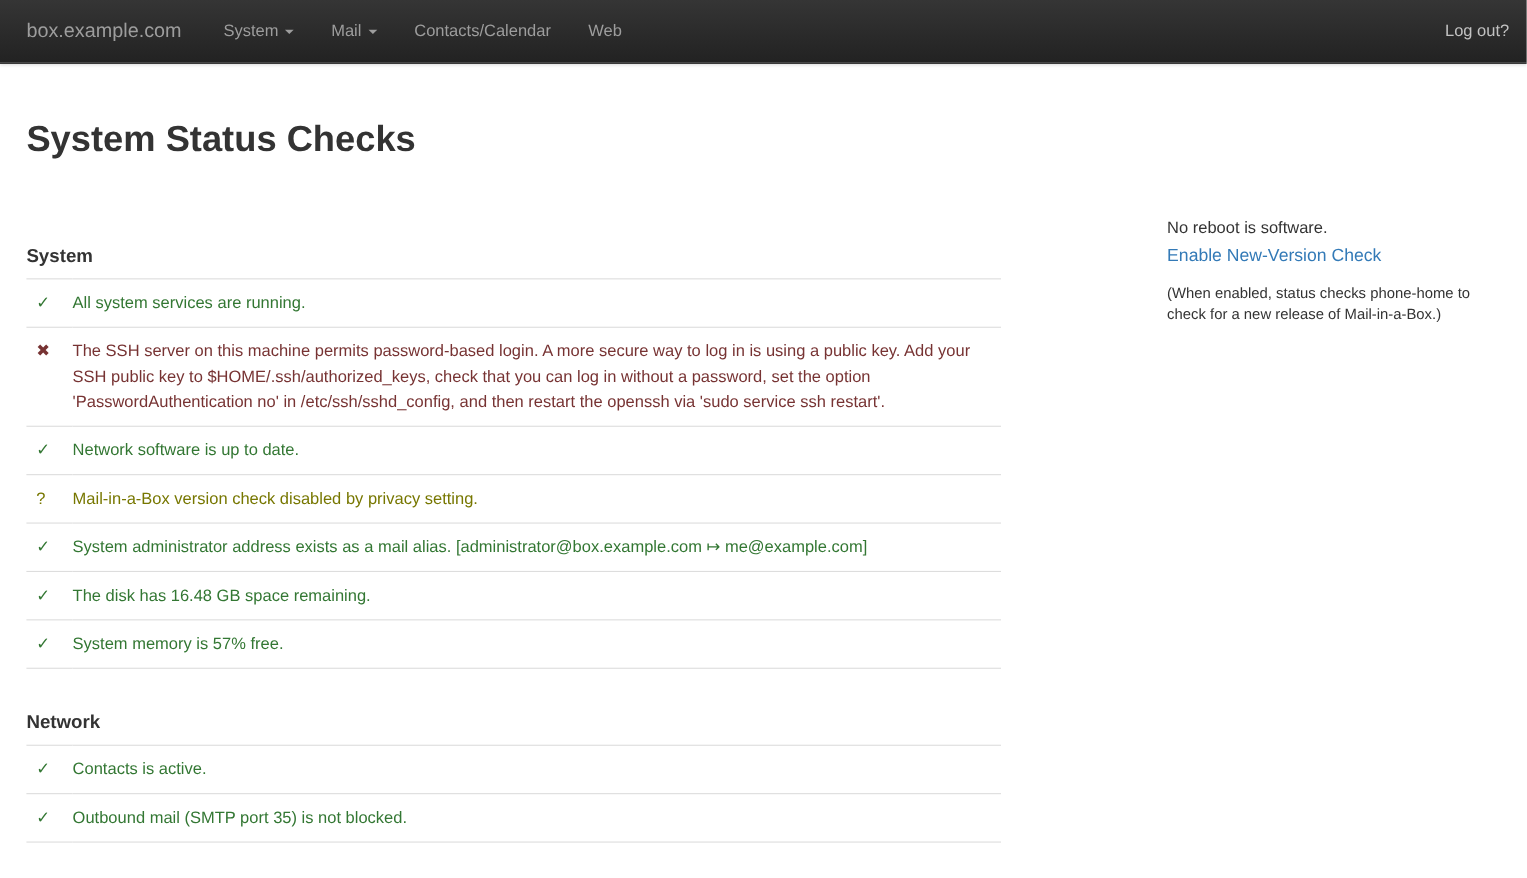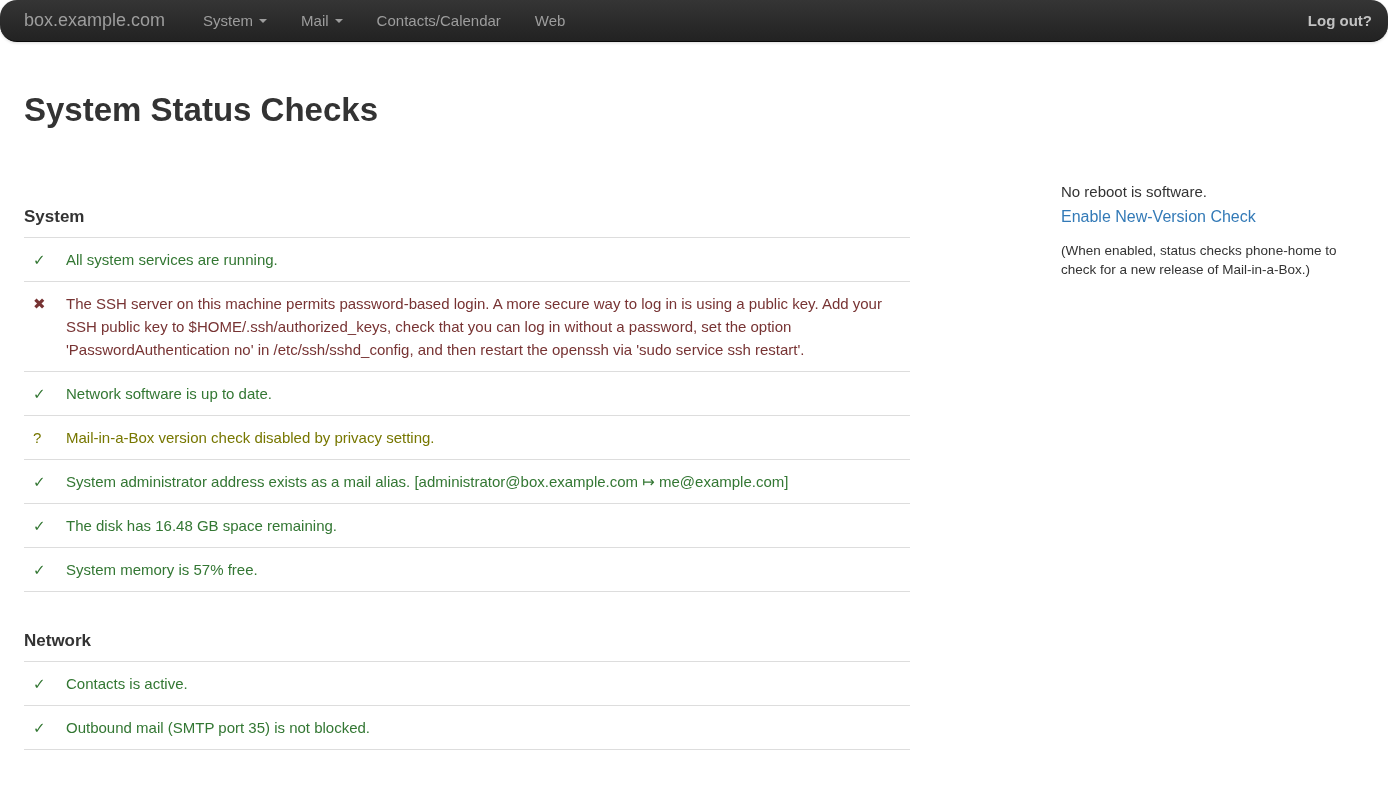--- a/index.html
+++ b/index.html
@@ -6,28 +6,27 @@
   html, body {
     width: 1388px; height: 798px;
     background: #fff;
     font-family: "Liberation Sans", "DejaVu Sans", sans-serif;
     color: #333;
     overflow: hidden;
   }
 
   
   .navbar {
-    height: 42px;
+    height: 58px;
     background: linear-gradient(to bottom, #353535, #222222);
     border-bottom: 1px solid #090909;
     box-shadow: 0 1px 3px rgba(0,0,0,0.15);
     display: flex;
     align-items: center;
     padding: 0 16px 0 24px;
-    border-radius: 17px;
   }
   .navbar-brand {
     color: #9d9d9d;
     font-size: 18px;
     text-decoration: none;
     white-space: nowrap;
     cursor: pointer;
   }
   .navbar-menu {
     display: flex;
@@ -52,21 +51,20 @@
     border-left: 4px solid transparent;
     margin-left: 6px;
     vertical-align: middle;
   }
   .navbar-logout {
     margin-left: auto;
     color: #c2c2c2;
     font-size: 15px;
     cursor: pointer;
     white-space: nowrap;
-    font-weight: bold;
   }
 
   
   main { padding: 0 24px; }
   h1.page-title {
     font-size: 33px;
     font-weight: 700;
     line-height: 36px;
     color: #333;
     margin-top: 50px;

